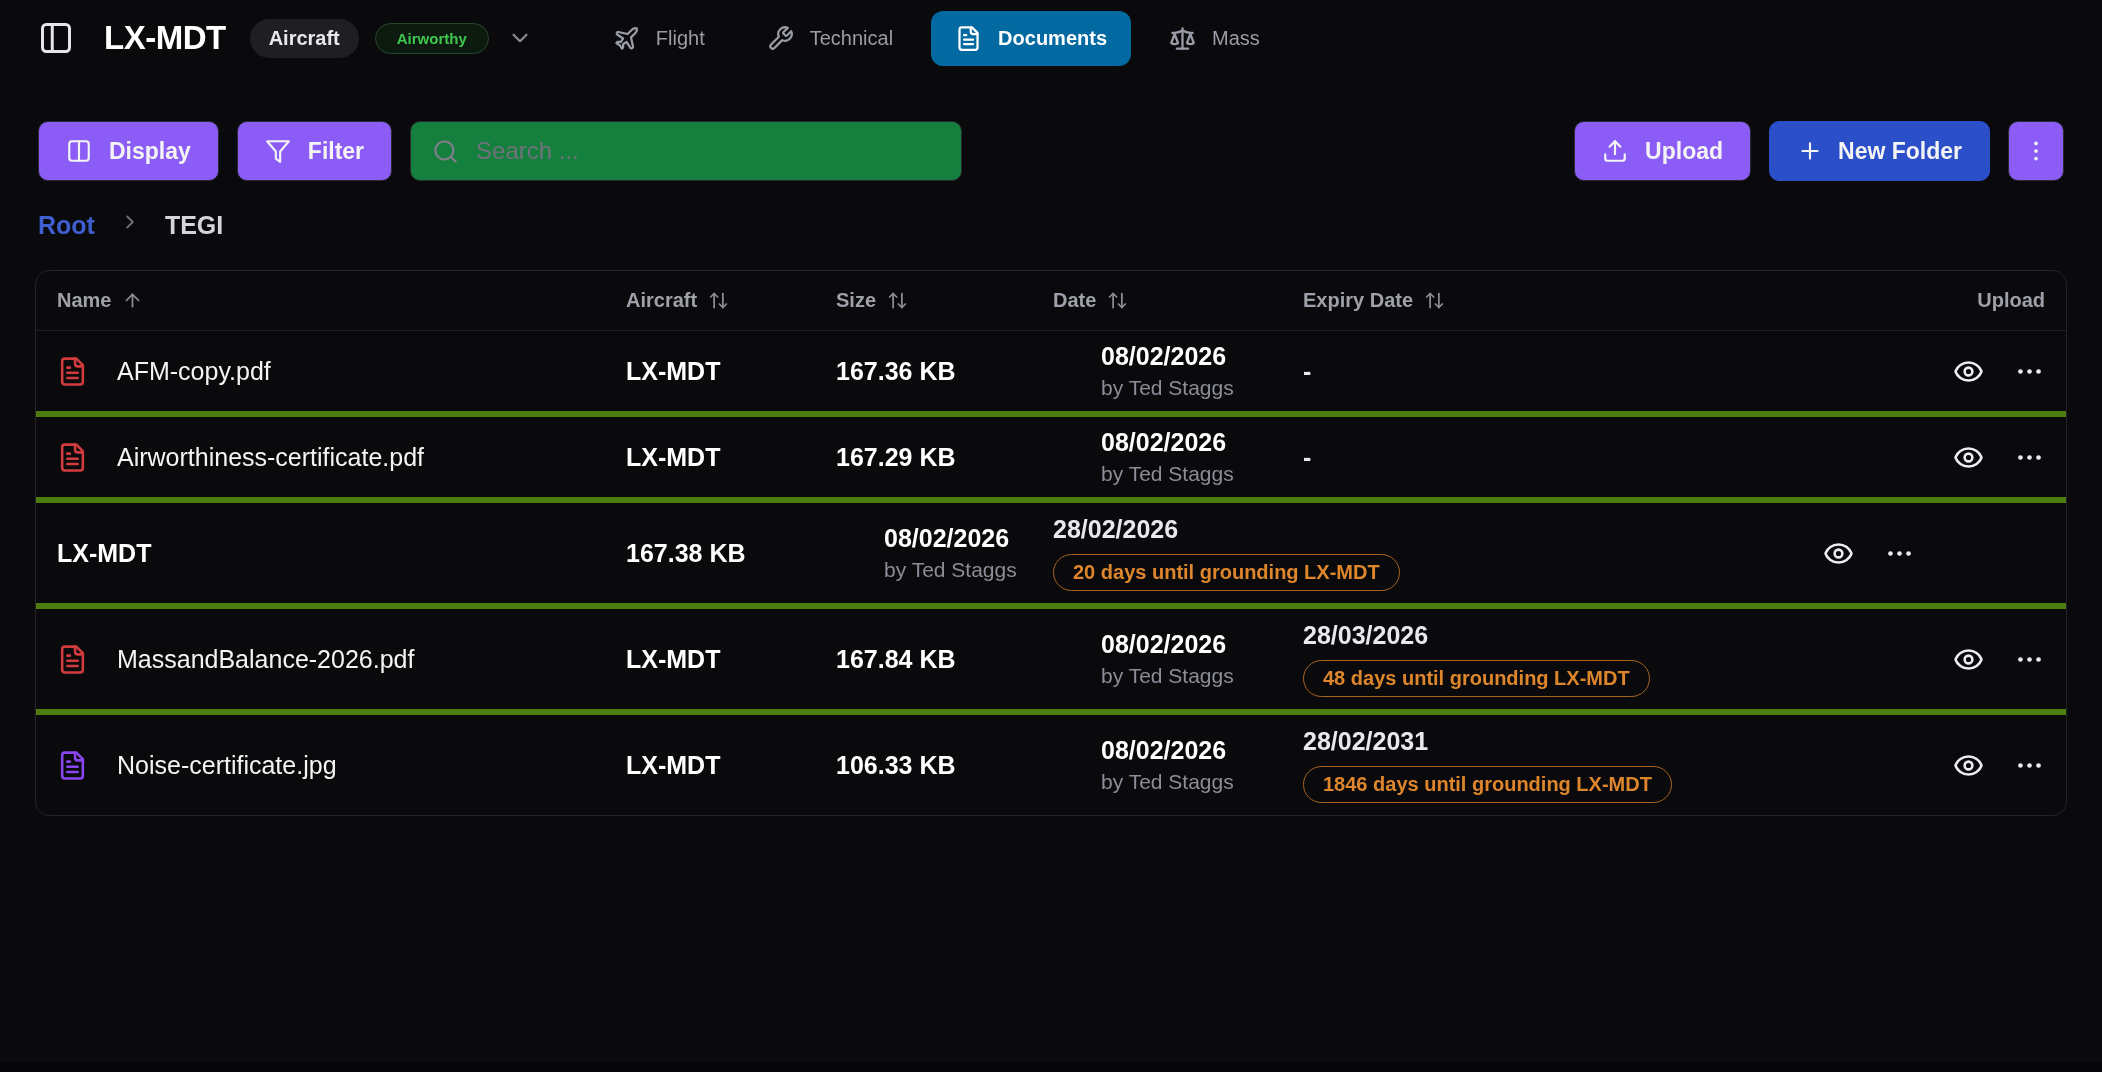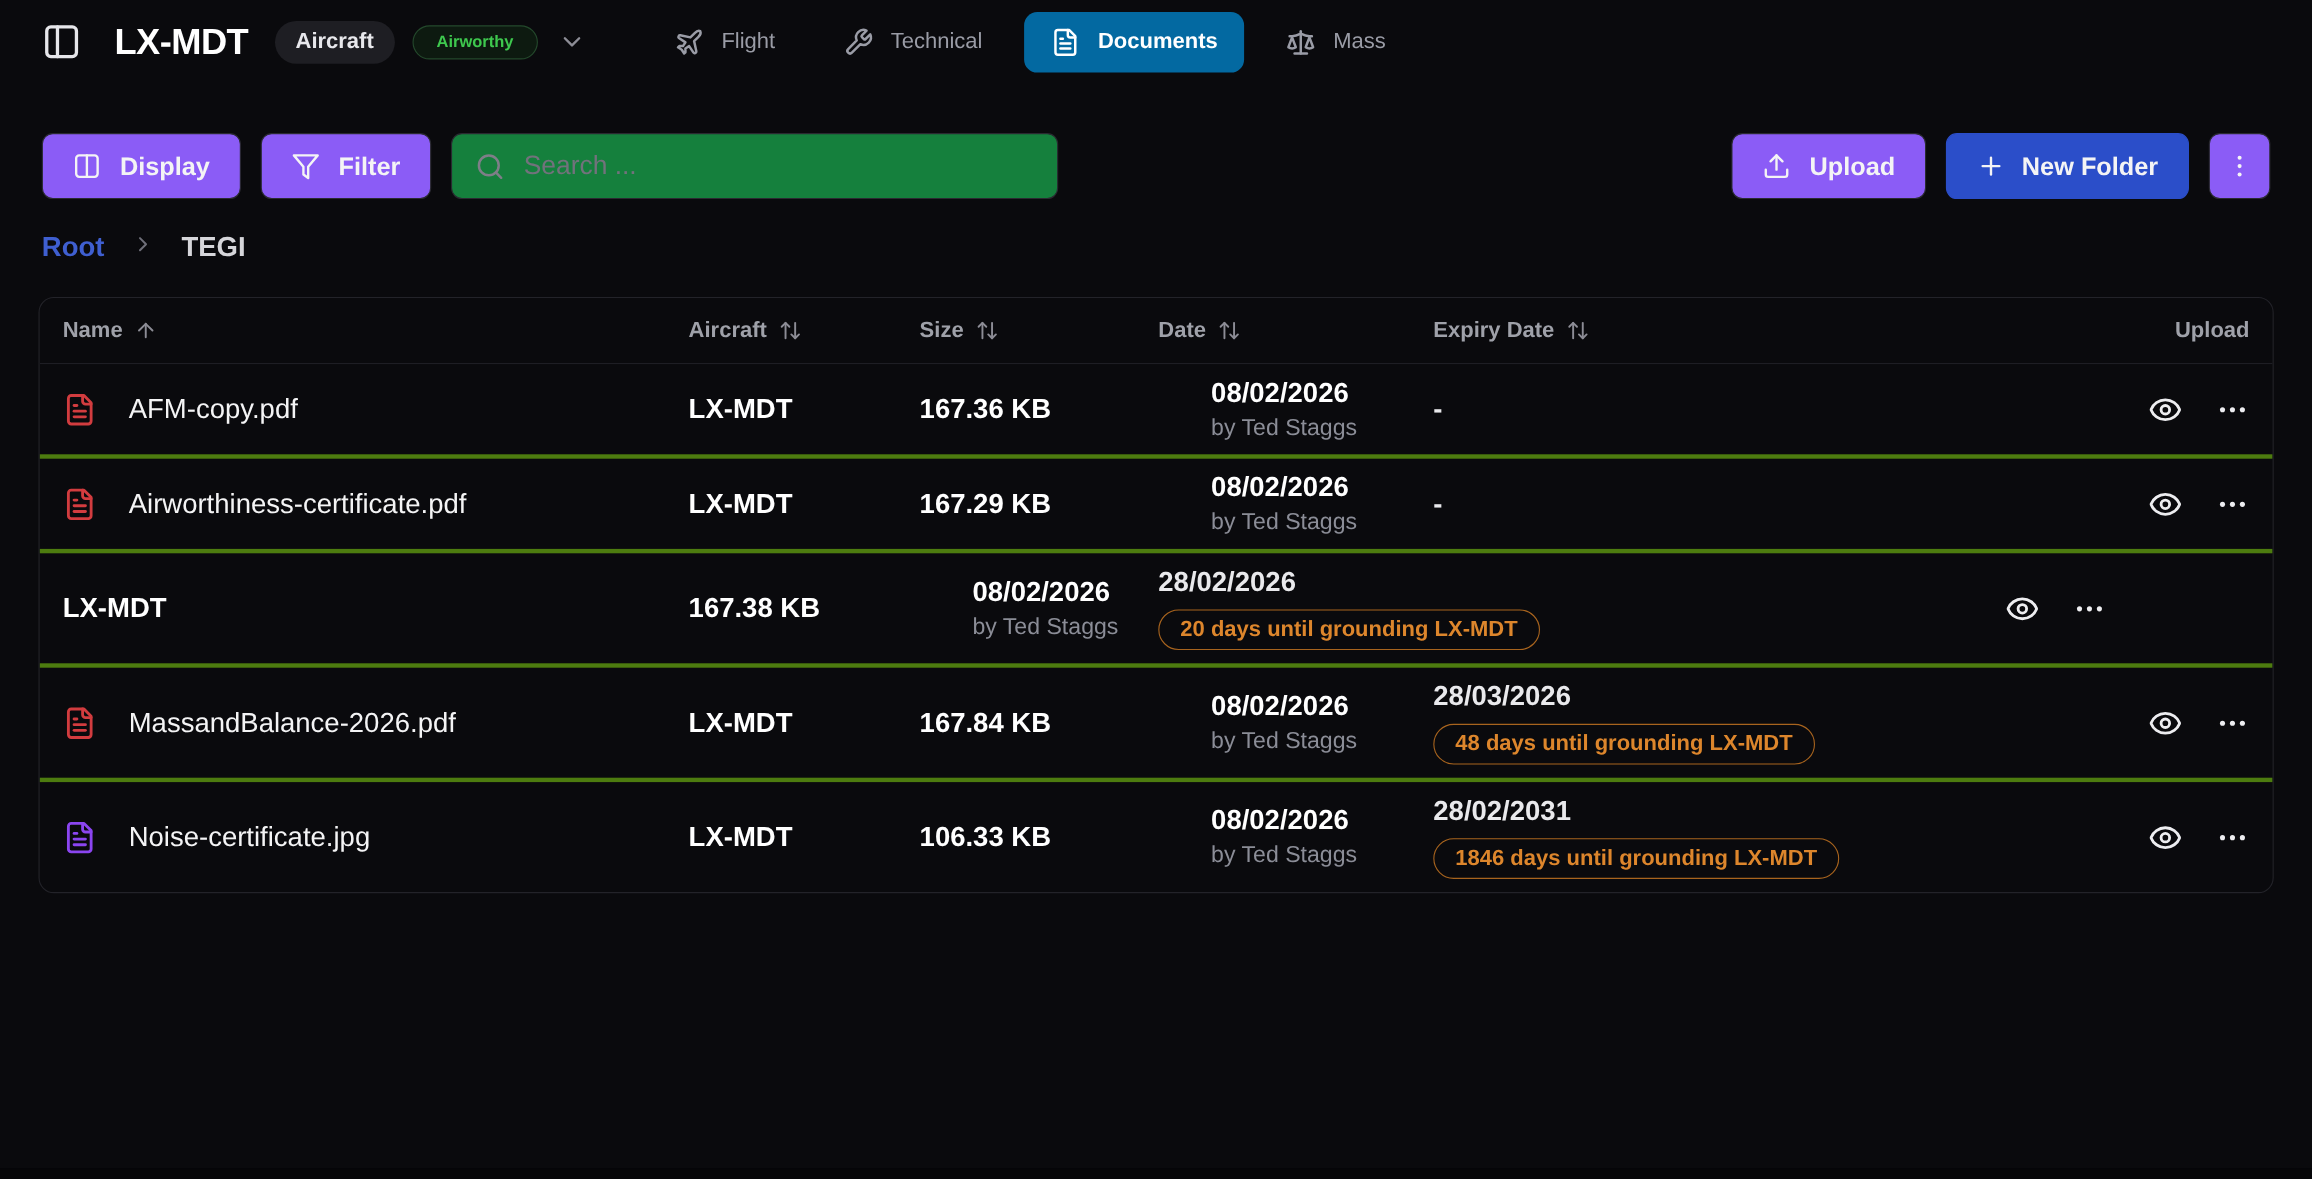--- a/index.html
+++ b/index.html
@@ -55,21 +55,21 @@
   .crumb-current { color:#d6d6da; font-weight:700; }
 
   
   .doc-table { margin:30px 35px 0 35px; border:1px solid #232329; border-radius:14px; overflow:hidden; }
   .tgrid { display:grid; grid-template-columns:569px 210px 217px 250px 1fr 130px;
     align-items:center; padding:0 21px; }
   .thead { height:60px; border-bottom:1px solid #1e1e24; }
   .th { display:flex; align-items:center; gap:11px; color:#9fa1a9; font-size:20px; font-weight:600; }
   .th .sort-icon { width:21px; height:21px; color:#8c8c95; }
   .th.right { justify-content:flex-end; }
-  .trow { min-height:86px; border-bottom:4px solid #4d7c0f; cursor:pointer; }
+  .trow { min-height:86px; border-bottom:6px solid #4d7c0f; cursor:pointer; }
   .trow:last-child { border-bottom:none; }
   .trow.has-badge { min-height:100px; padding-top:12px; padding-bottom:12px; }
   .cell-name { display:flex; align-items:center; gap:29px; font-size:25px; font-weight:500; color:#f4f4f5; }
   .cell-name .icon { width:31px; height:31px; }
   .cell-aircraft, .cell-size { font-size:25px; font-weight:700; color:#ffffff; }
   .cell-date { display:flex; flex-direction:column; gap:5px;margin-left:48px; }
   .date-main { font-size:25px; font-weight:700; color:#fff; }
   .date-by { font-size:21px; color:#8b8d97; }
   .cell-expiry { display:flex; flex-direction:column; align-items:flex-start; gap:10px; }
   .expiry-date { font-size:25px; font-weight:700; color:#e9e9ec; }

